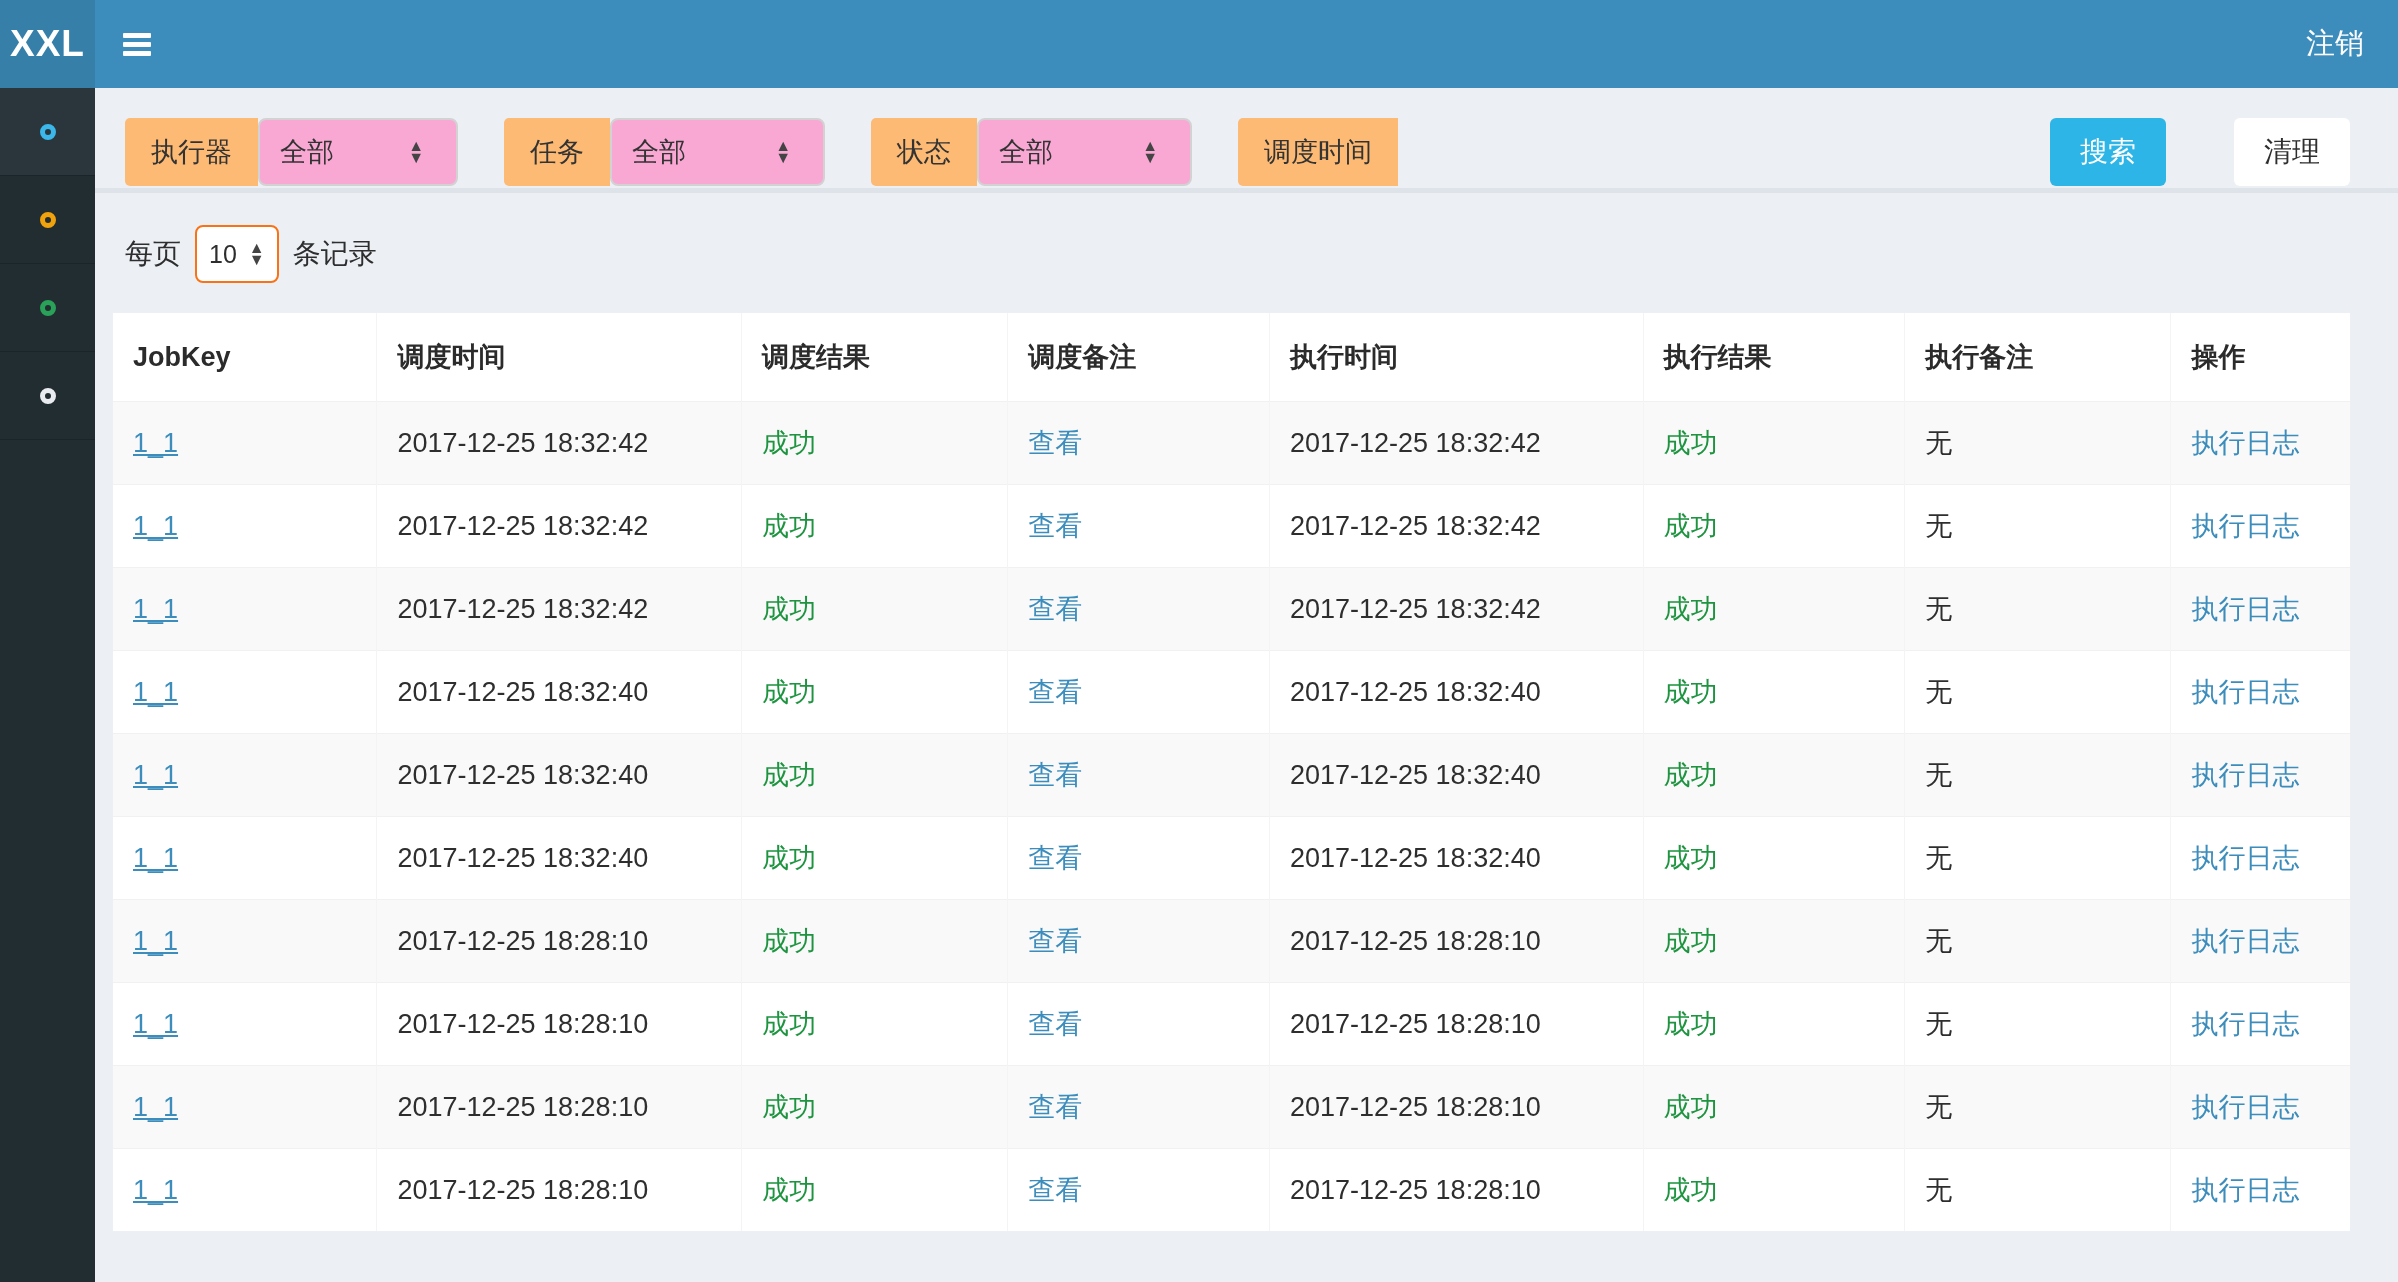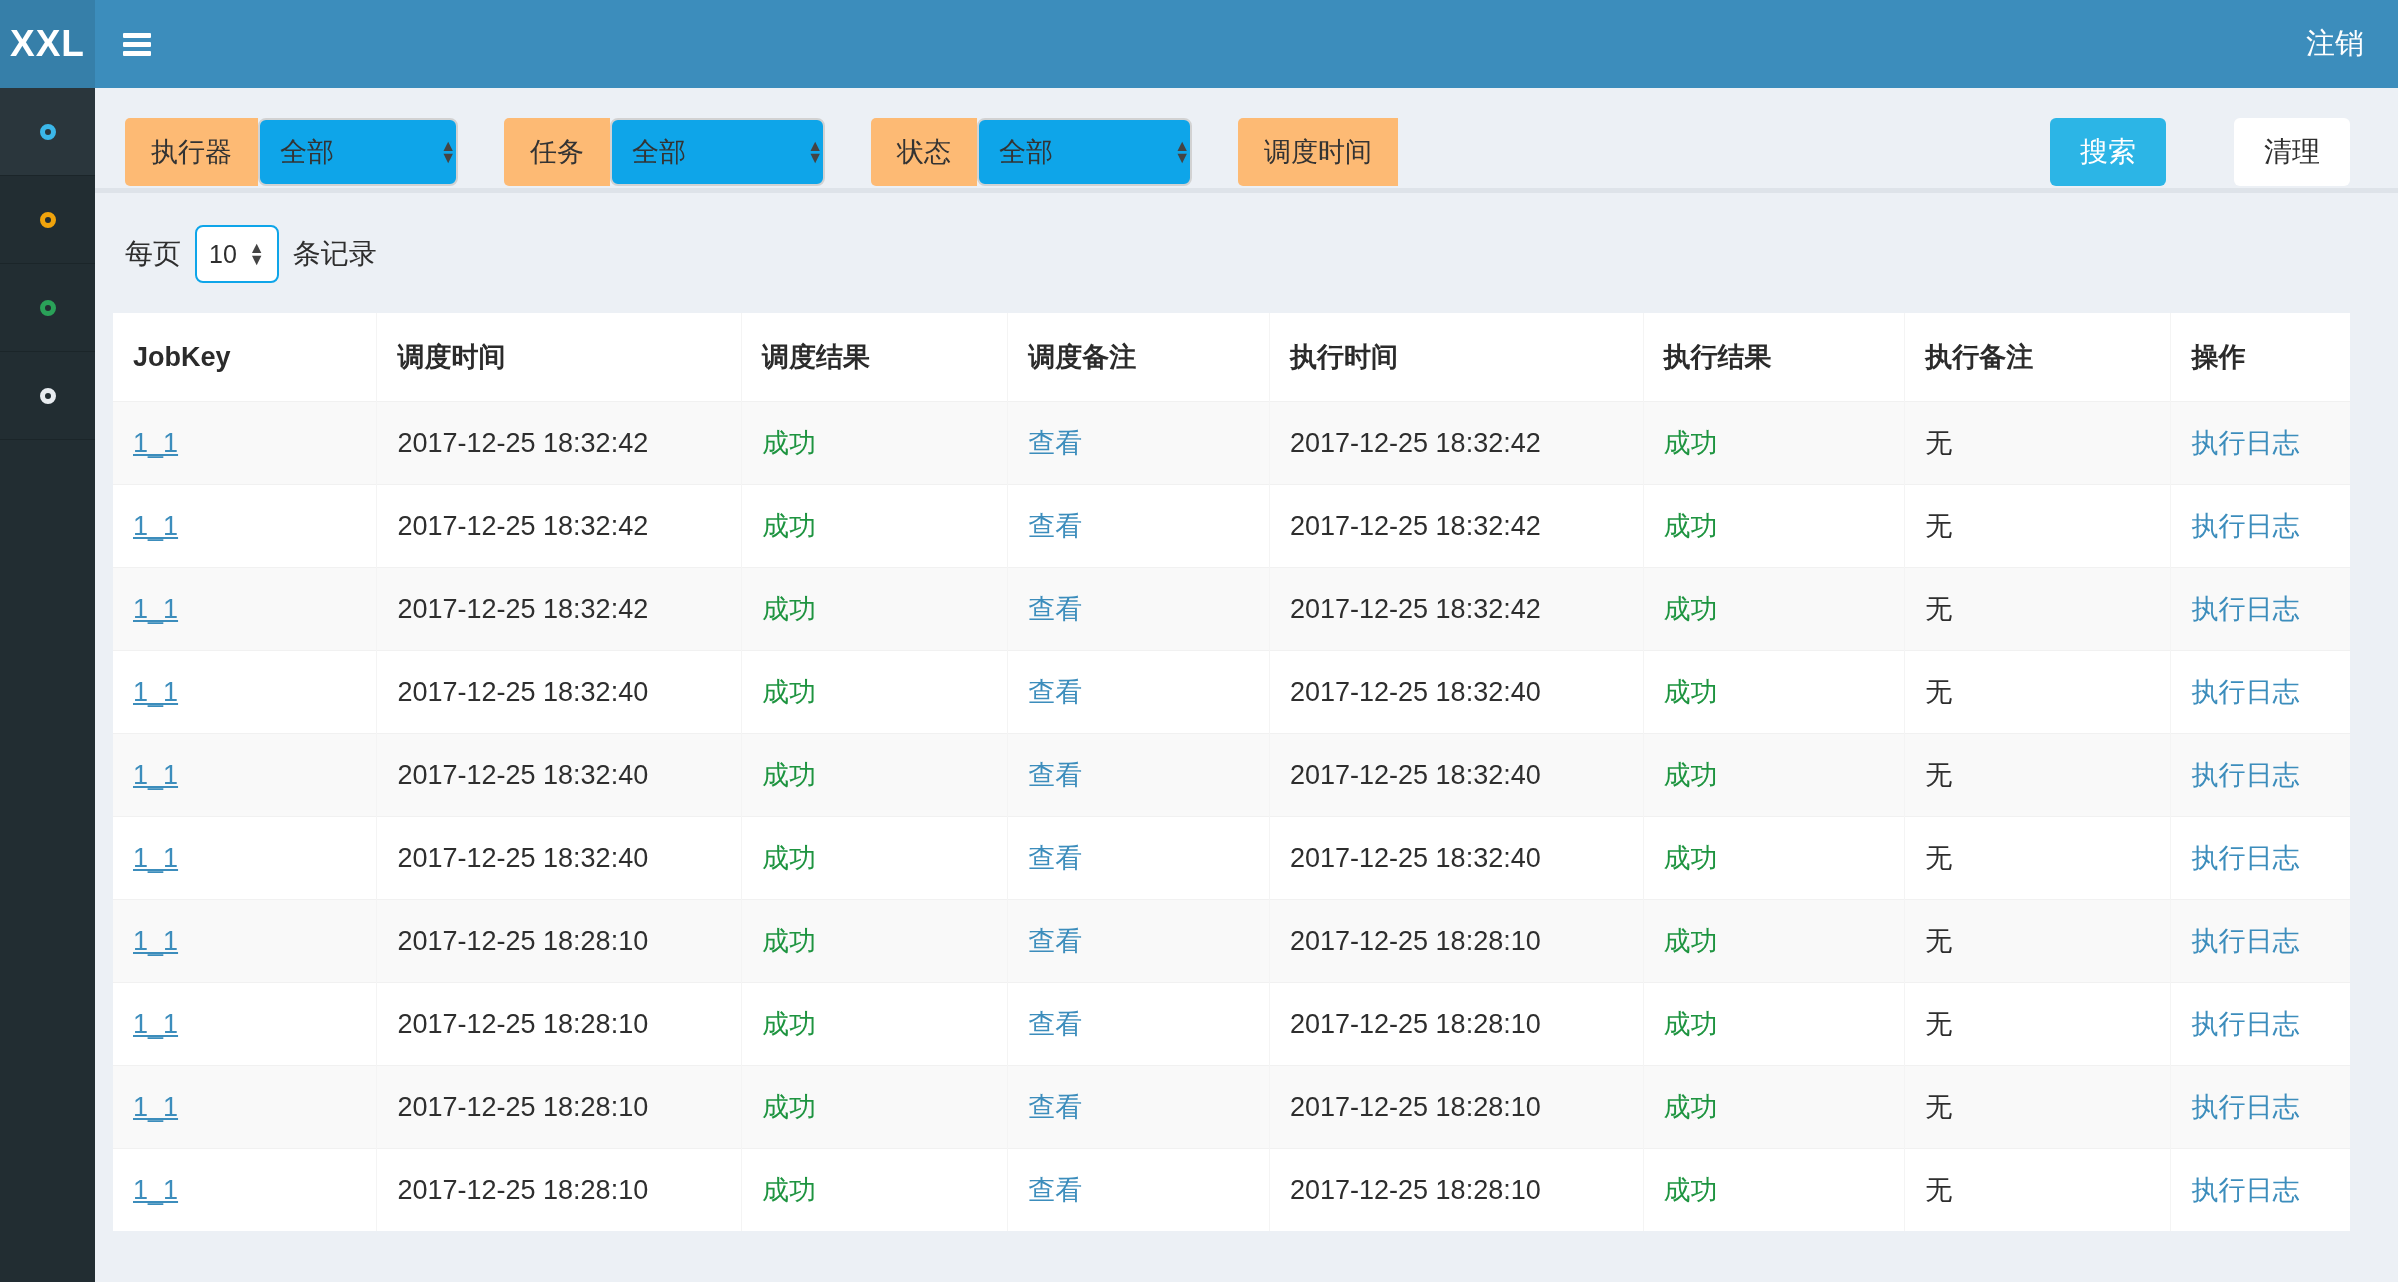--- a/index.html
+++ b/index.html
@@ -22,31 +22,31 @@
   .circle { width:16px; height:16px; border-radius:50%; border:5px solid #fff; display:block; }
   
   .content { position:absolute; left:95px; top:88px; right:0; bottom:0; padding:0 48px 0 18px; }
   .page-header { margin:30px 0 0 12px; }
   .page-header h1 { margin:0; font-size:46px; font-weight:700; color:#2d2d2d; display:flex; align-items:baseline; }
   .page-header small { font-size:29px; color:#9c9c9c; font-weight:400; margin-left:14px; }
   
   .filters { display:flex; align-items:center; margin:30px 0 0 12px; height:68px; }
   .fgroup { display:flex; height:68px; margin-right:46px; }
   .addon { background:#fdba74; display:flex; align-items:center; padding:0 26px; font-size:27px; color:#333; border-radius:5px 0 0 5px; white-space:nowrap; }
-  .fselect { display:flex; align-items:center; justify-content:space-between; background:#0ea5e9; border:2px solid #d2d2d2; border-radius:8px; padding:0 0 0 20px; font-size:27px; color:#333; cursor:pointer; }
+  .fselect { display:flex; align-items:center; justify-content:space-between; background:#f9a8d4; border:2px solid #d2d2d2; border-radius:8px; padding:0 32px 0 20px; font-size:27px; color:#333; cursor:pointer; }
   .arrows { display:flex; flex-direction:column; align-items:center; line-height:0.72; font-size:16px; color:#444; }
   .w-exec { width:200px; } .w-job { width:215px; } .w-status { width:215px; }
   .time-input { width:535px; background:#ececec; display:flex; align-items:center; padding:0 30px; font-size:27px; color:#2e2e2e; border-radius:0 5px 5px 0; white-space:nowrap; cursor:text; }
   .btn { height:68px; width:116px; border:none; border-radius:6px; font-size:28px; font-family:inherit; cursor:pointer; }
   .btn-search { margin-left:auto; background:var(--accent,#2cb5e6); color:#fff; }
   .btn-clear { margin-left:68px; background:#fff; color:#2e2e2e; }
   .filter-underline { height:5px; background:#dee3e9; margin:2px -48px 0 -18px; }
   
   .page-size { margin:32px 0 0 12px; display:flex; align-items:center; font-size:28px; color:#2e2e2e; }
-  .ps-select { margin:0 14px; min-width:76px; height:58px; background:#fff; border:2px solid #0ea5e9; border-radius:8px; display:flex; align-items:center; justify-content:center; gap:12px; font-size:25px; cursor:pointer; padding:0 12px; }
+  .ps-select { margin:0 14px; min-width:76px; height:58px; background:#fff; border:2px solid #f97316; border-radius:8px; display:flex; align-items:center; justify-content:center; gap:12px; font-size:25px; cursor:pointer; padding:0 12px; }
   
   .log-table { margin-top:30px; width:100%; border-collapse:collapse; background:#fff; font-size:27px; color:#2e2e2e; table-layout:fixed; }
   .log-table th { text-align:left; font-weight:700; padding:26px 20px; color:#2b2b2b; }
   .log-table td { padding:23px 20px; }
   .log-table th + th, .log-table td + td { border-left:1px solid #f4f4f4; }
   .log-table tbody tr { border-top:1px solid #f1f1f1; }
   .log-table tbody tr:nth-child(odd) { background:#f9f9f9; }
   .tlink { color:var(--link,#3c8dbc); text-decoration:none; cursor:pointer; }
   .tlink.u { text-decoration:underline; }
   .ok { color:var(--success,#1e9440); }

